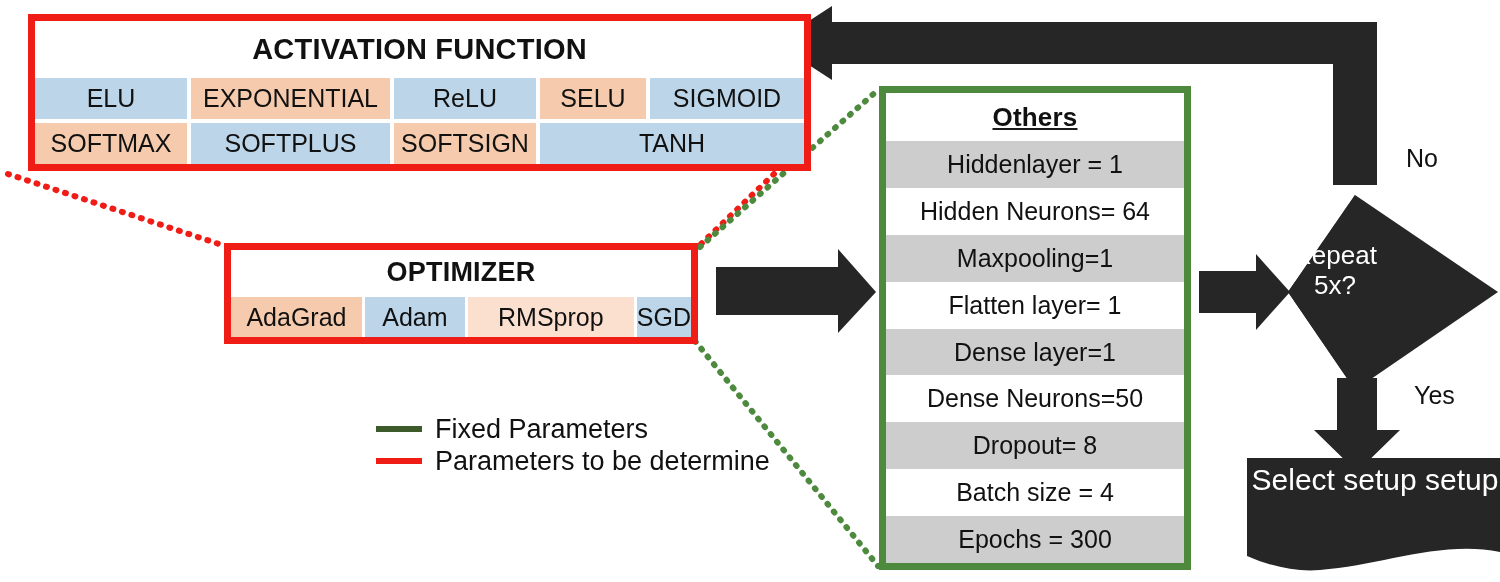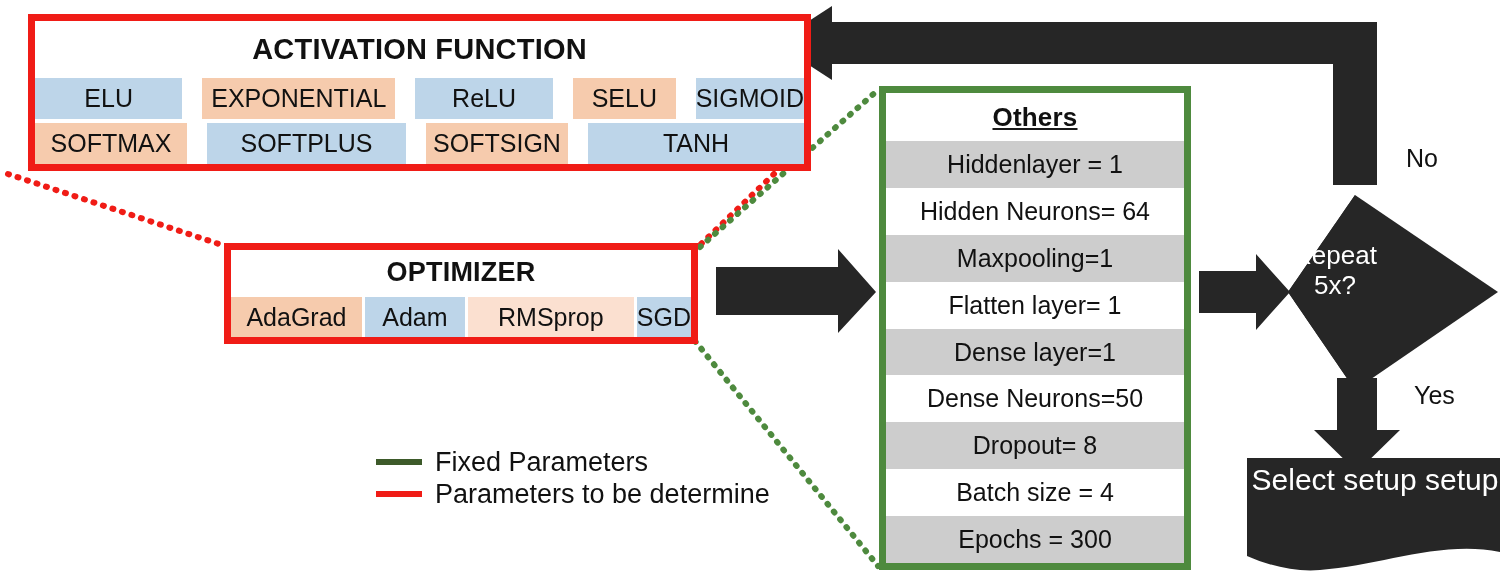--- a/index.html
+++ b/index.html
@@ -24,21 +24,21 @@
   .chip-blue{background:#bdd5e9;}
   .chip-peach{background:#f6cbad;}
   .chip-peach-lt{background:#fbe0d0;}
 
   
   #activation-box{left:0;top:14px;width:783px;height:157px;margin-left:28px;}
   #activation-title{height:56px;font-size:29px;}
   #activation-rows{position:absolute;left:0;right:0;top:56px;bottom:0;
                    display:flex;flex-direction:column;gap:4px;padding-top:1px;
                    box-sizing:border-box;}
-  #activation-rows .grid-row{flex:1;gap:20px;justify-content:flex-end;}
+  #activation-rows .grid-row{flex:1;gap:4px;justify-content:flex-end;}
   #activation-rows .cell{font-size:25px;}
 
   
   #optimizer-box{left:224px;top:243px;width:474px;height:101px;}
   #optimizer-title{height:45px;font-size:27px;}
   #optimizer-rows{position:absolute;left:0;right:0;top:45px;bottom:0;
                   display:flex;flex-direction:column;box-sizing:border-box;padding-top:2px;}
   #optimizer-rows .grid-row{flex:1;gap:3px;}
   #optimizer-rows .cell{font-size:25px;}
 
@@ -46,21 +46,21 @@
   #others-box{left:879px;top:86px;width:312px;height:484px;}
   #others-title{height:48px;font-size:26px;}
   #others-rows{position:absolute;left:0;right:0;top:48px;bottom:0;
                display:flex;flex-direction:column;}
   #others-rows .others-row{flex:1;display:flex;align-items:center;justify-content:center;
         font-size:25px;white-space:nowrap;color:#111;}
   .row-gray{background:#cdcdcd;}
   .row-white{background:#ffffff;}
 
   
-  #legend{position:absolute;left:376px;top:413px;width:330px;margin-top:33px;}
+  #legend{position:absolute;left:376px;top:413px;width:330px;}
   .legend-item{display:flex;align-items:center;height:32px;}
   .legend-swatch{width:46px;height:6px;margin-right:13px;flex:none;}
   .sw-green{background:#3d5a2a;}
   .sw-red{background:#f01c16;}
   .legend-label{font-size:27px;color:#111;white-space:nowrap;}
 
   
   #decision-label{position:absolute;left:1335px;top:240px;width:120px;
      transform:translateX(-50%);text-align:center;color:#fff;font-size:26px;
      line-height:30px;}

